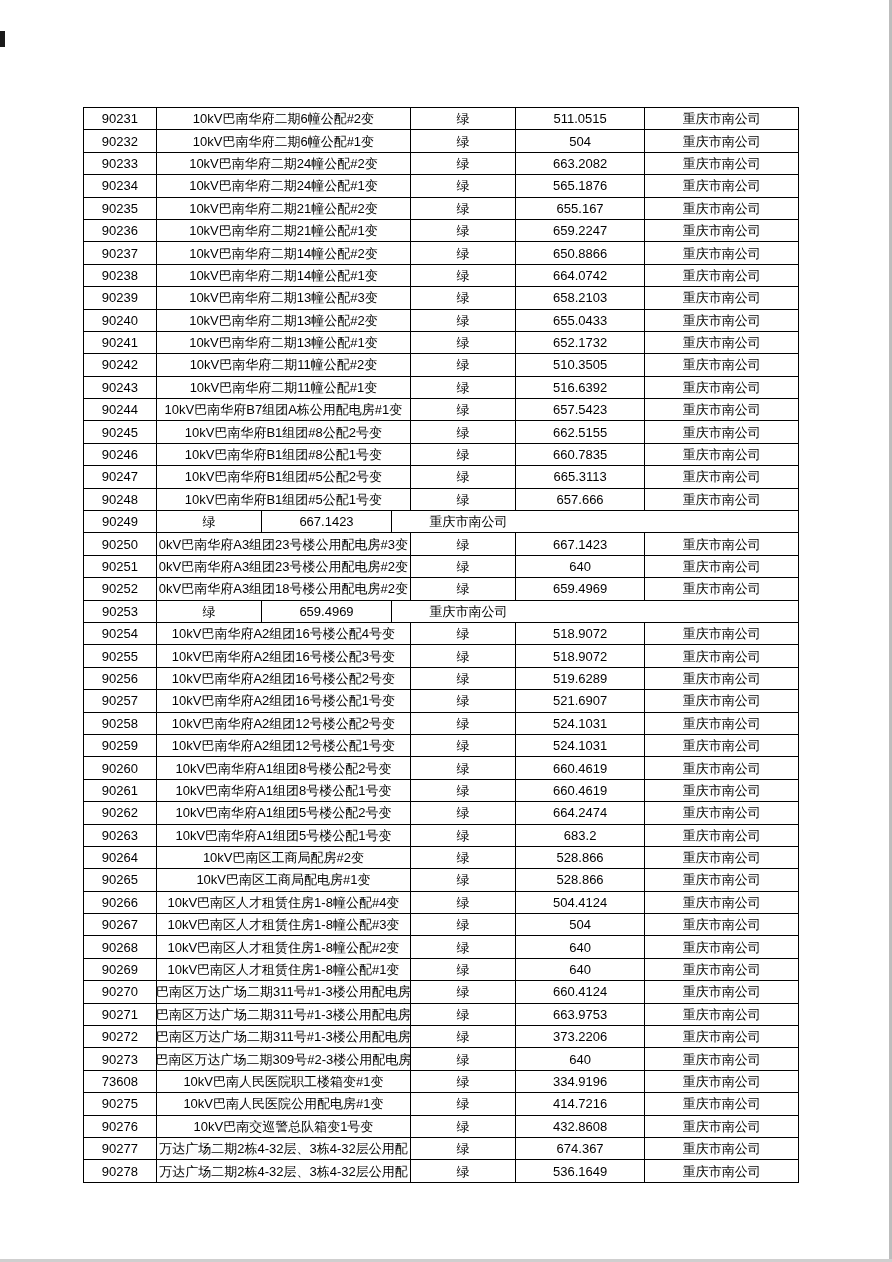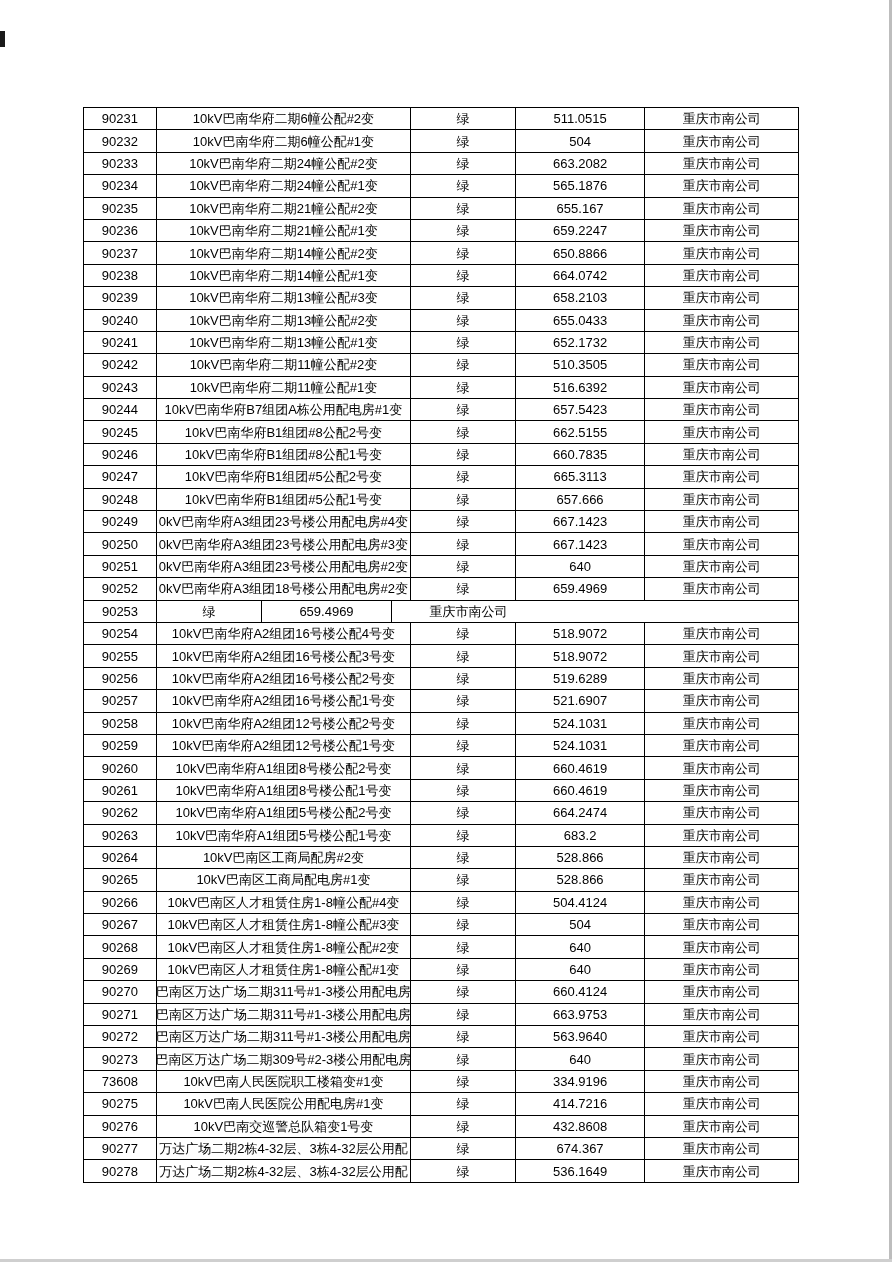--- a/index.html
+++ b/index.html
@@ -200,21 +200,20 @@
       </div>
       <div class="row">
         <div class="cell c-id">90248</div>
         <div class="cell c-name">10kV巴南华府B1组团#5公配1号变</div>
         <div class="cell c-status">绿</div>
         <div class="cell c-value">657.666</div>
         <div class="cell c-company">重庆市南公司</div>
       </div>
       <div class="row">
         <div class="cell c-id">90249</div>
-        <div class="cell c-name">0kV巴南华府A3组团23号楼公用配电房#4变</div>
         <div class="cell c-status">绿</div>
         <div class="cell c-value">667.1423</div>
         <div class="cell c-company">重庆市南公司</div>
       </div>
       <div class="row">
         <div class="cell c-id">90250</div>
         <div class="cell c-name">0kV巴南华府A3组团23号楼公用配电房#3变</div>
         <div class="cell c-status">绿</div>
         <div class="cell c-value">667.1423</div>
         <div class="cell c-company">重庆市南公司</div>
@@ -362,21 +361,21 @@
         <div class="cell c-id">90271</div>
         <div class="cell c-name">巴南区万达广场二期311号#1-3楼公用配电房</div>
         <div class="cell c-status">绿</div>
         <div class="cell c-value">663.9753</div>
         <div class="cell c-company">重庆市南公司</div>
       </div>
       <div class="row">
         <div class="cell c-id">90272</div>
         <div class="cell c-name">巴南区万达广场二期311号#1-3楼公用配电房</div>
         <div class="cell c-status">绿</div>
-        <div class="cell c-value">563.9640</div>
+        <div class="cell c-value">373.2206</div>
         <div class="cell c-company">重庆市南公司</div>
       </div>
       <div class="row">
         <div class="cell c-id">90273</div>
         <div class="cell c-name">巴南区万达广场二期309号#2-3楼公用配电房</div>
         <div class="cell c-status">绿</div>
         <div class="cell c-value">640</div>
         <div class="cell c-company">重庆市南公司</div>
       </div>
       <div class="row">

